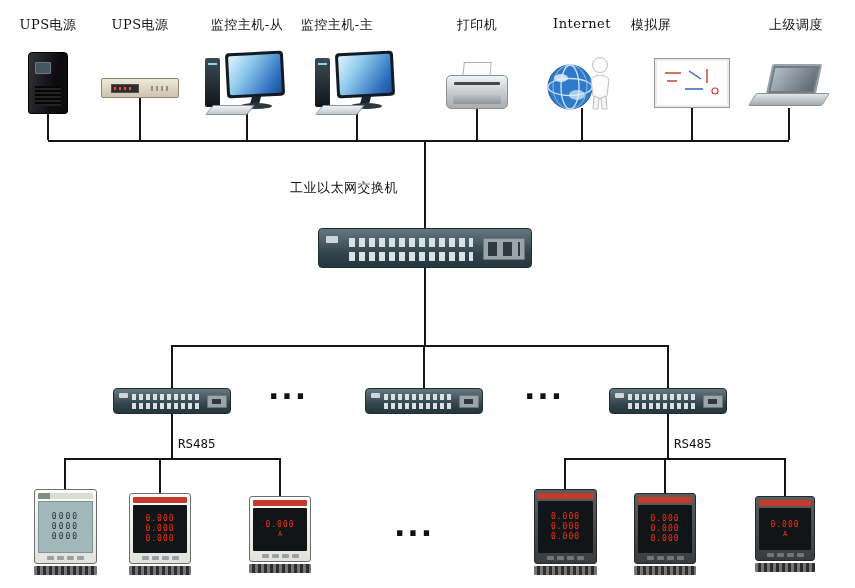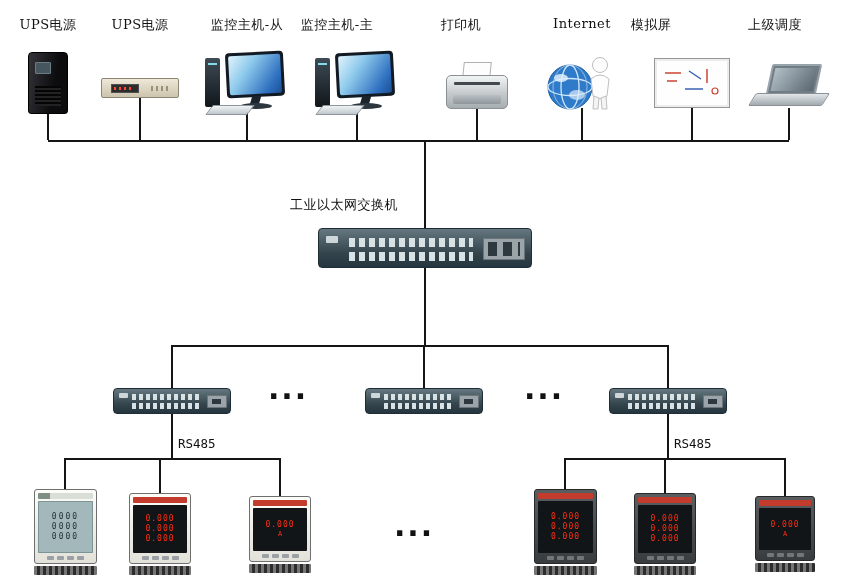--- a/index.html
+++ b/index.html
@@ -108,24 +108,24 @@
   <i class="ln" style="left:667px;top:414px;width:1.5px;height:44px"></i>
   <i class="ln" style="left:565px;top:458px;width:220px;height:1.5px"></i>
   <i class="ln" style="left:564px;top:458px;width:1.5px;height:31px"></i>
   <i class="ln" style="left:664px;top:458px;width:1.5px;height:35px"></i>
   <i class="ln" style="left:784px;top:458px;width:1.5px;height:38px"></i>
 
   <span class="lbl" style="left:48px">UPS电源</span>
   <span class="lbl" style="left:140px">UPS电源</span>
   <span class="lbl" style="left:247px">监控主机-从</span>
   <span class="lbl" style="left:337px">监控主机-主</span>
-  <span class="lbl" style="left:461px">打印机</span>
+  <span class="lbl" style="left:477px">打印机</span>
   <span class="lbl" style="left:582px">Internet</span>
   <span class="lbl" style="left:651px">模拟屏</span>
-  <span class="lbl" style="left:775px">上级调度</span>
+  <span class="lbl" style="left:796px">上级调度</span>
 
   <div class="ups" style="left:28px;top:52px"></div>
 
   <div class="gps" style="left:101px;top:78px">
     <i class="gps-led"></i>
   </div>
 
   <div class="ws" style="left:205px;top:52px">
     <i class="ws-tower"></i>
     <div class="ws-mon">
@@ -175,21 +175,21 @@
       <path d="M52 10 v14" stroke="#cc4433" stroke-width="1.5"></path>
       <circle cx="60" cy="32" r="3" fill="none" stroke="#cc4433" stroke-width="1.2"></circle>
     </svg>
   </div>
 
   <div class="lap" style="left:752px;top:64px">
     <i class="lap-screen"></i>
     <i class="lap-base"></i>
   </div>
 
-  <span class="lbl" style="left:344px;top:196px">工业以太网交换机</span>
+  <span class="lbl" style="left:344px;top:179px">工业以太网交换机</span>
   <div class="sw main" style="left:318px;top:228px;width:214px;height:40px">
     <i class="logo" style="left:7px;top:7px;width:12px;height:7px"></i>
     <i class="row" style="left:30px;top:9px;width:124px;height:9px"></i>
     <i class="row" style="left:30px;top:23px;width:124px;height:9px"></i>
     <i class="up" style="left:164px;top:9px;width:42px;height:22px"></i>
   </div>
 
   <div class="sw small" style="left:113px;top:388px;width:118px;height:26px">
     <i class="logo" style="left:5px;top:4px;width:9px;height:5px"></i>
     <i class="row" style="left:18px;top:5px;width:70px;height:6px"></i>

